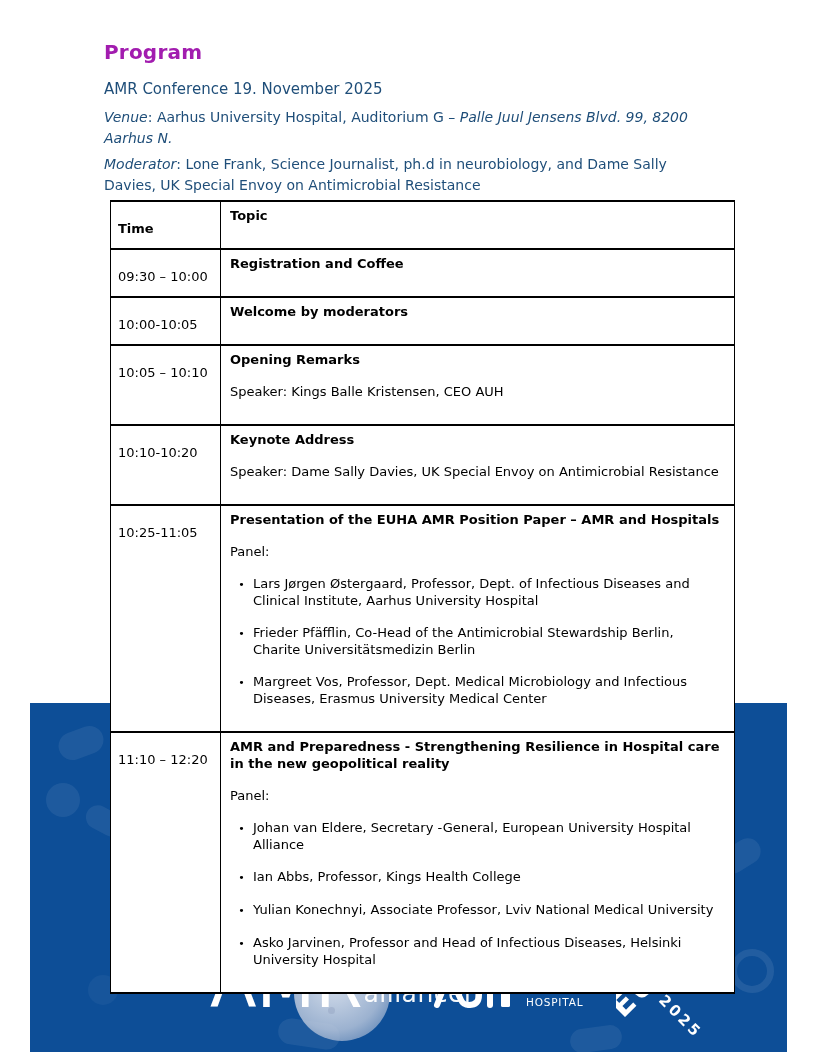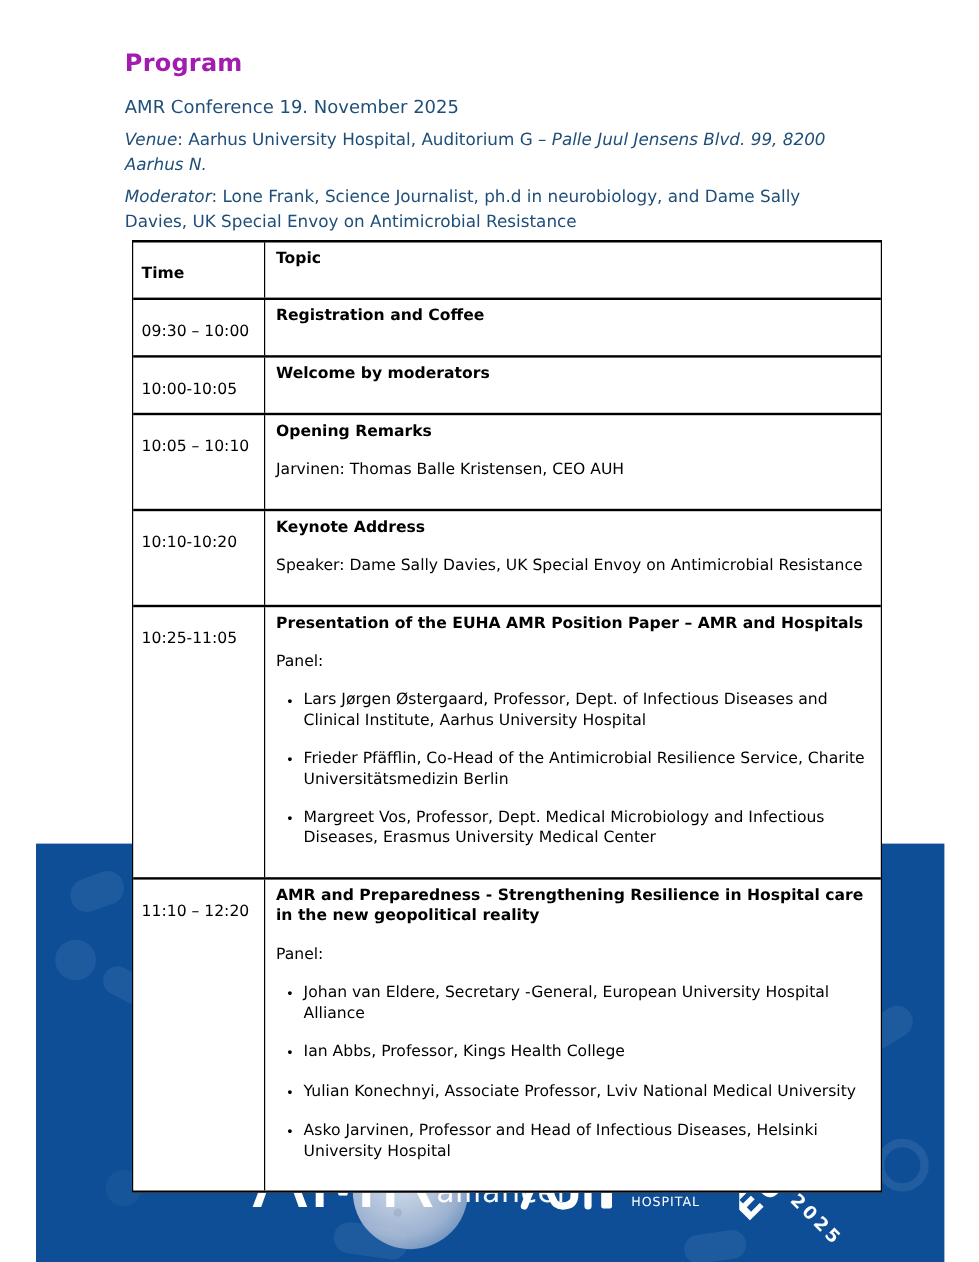--- a/index.html
+++ b/index.html
@@ -170,42 +170,42 @@
         <div class="trow r1">
           <div class="cell-time">10:00-10:05</div>
           <div class="cell-topic">
             <p class="row-title">Welcome by moderators</p>
           </div>
         </div>
         <div class="trow r2">
           <div class="cell-time">10:05 – 10:10</div>
           <div class="cell-topic">
             <p class="row-title">Opening Remarks</p>
-            <p class="row-para">Jarvinen: Thomas Balle Kristensen, CEO AUH</p>
+            <p class="row-para">Speaker: Kings Balle Kristensen, CEO AUH</p>
           </div>
         </div>
         <div class="trow r3">
           <div class="cell-time">10:10-10:20</div>
           <div class="cell-topic">
             <p class="row-title">Keynote Address</p>
             <p class="row-para">Speaker: Dame Sally Davies, UK Special Envoy on Antimicrobial Resistance</p>
           </div>
         </div>
         <div class="trow r4">
           <div class="cell-time">10:25-11:05</div>
           <div class="cell-topic">
             <p class="row-title">Presentation of the EUHA AMR Position Paper – AMR and Hospitals</p>
             <p class="row-para">Panel:</p>
             <div class="panel-item">
               <span class="bullet">•</span>
               <span class="txt">Lars Jørgen Østergaard, Professor, Dept. of Infectious Diseases and Clinical Institute, Aarhus University Hospital</span>
             </div>
             <div class="panel-item">
               <span class="bullet">•</span>
-              <span class="txt">Frieder Pfäfflin, Co-Head of the Antimicrobial Resilience Service, Charite Universitätsmedizin Berlin</span>
+              <span class="txt">Frieder Pfäfflin, Co-Head of the Antimicrobial Stewardship Berlin, Charite Universitätsmedizin Berlin</span>
             </div>
             <div class="panel-item">
               <span class="bullet">•</span>
               <span class="txt">Margreet Vos, Professor, Dept. Medical Microbiology and Infectious Diseases, Erasmus University Medical Center</span>
             </div>
           </div>
         </div>
         <div class="trow r5">
           <div class="cell-time">11:10 – 12:20</div>
           <div class="cell-topic">

